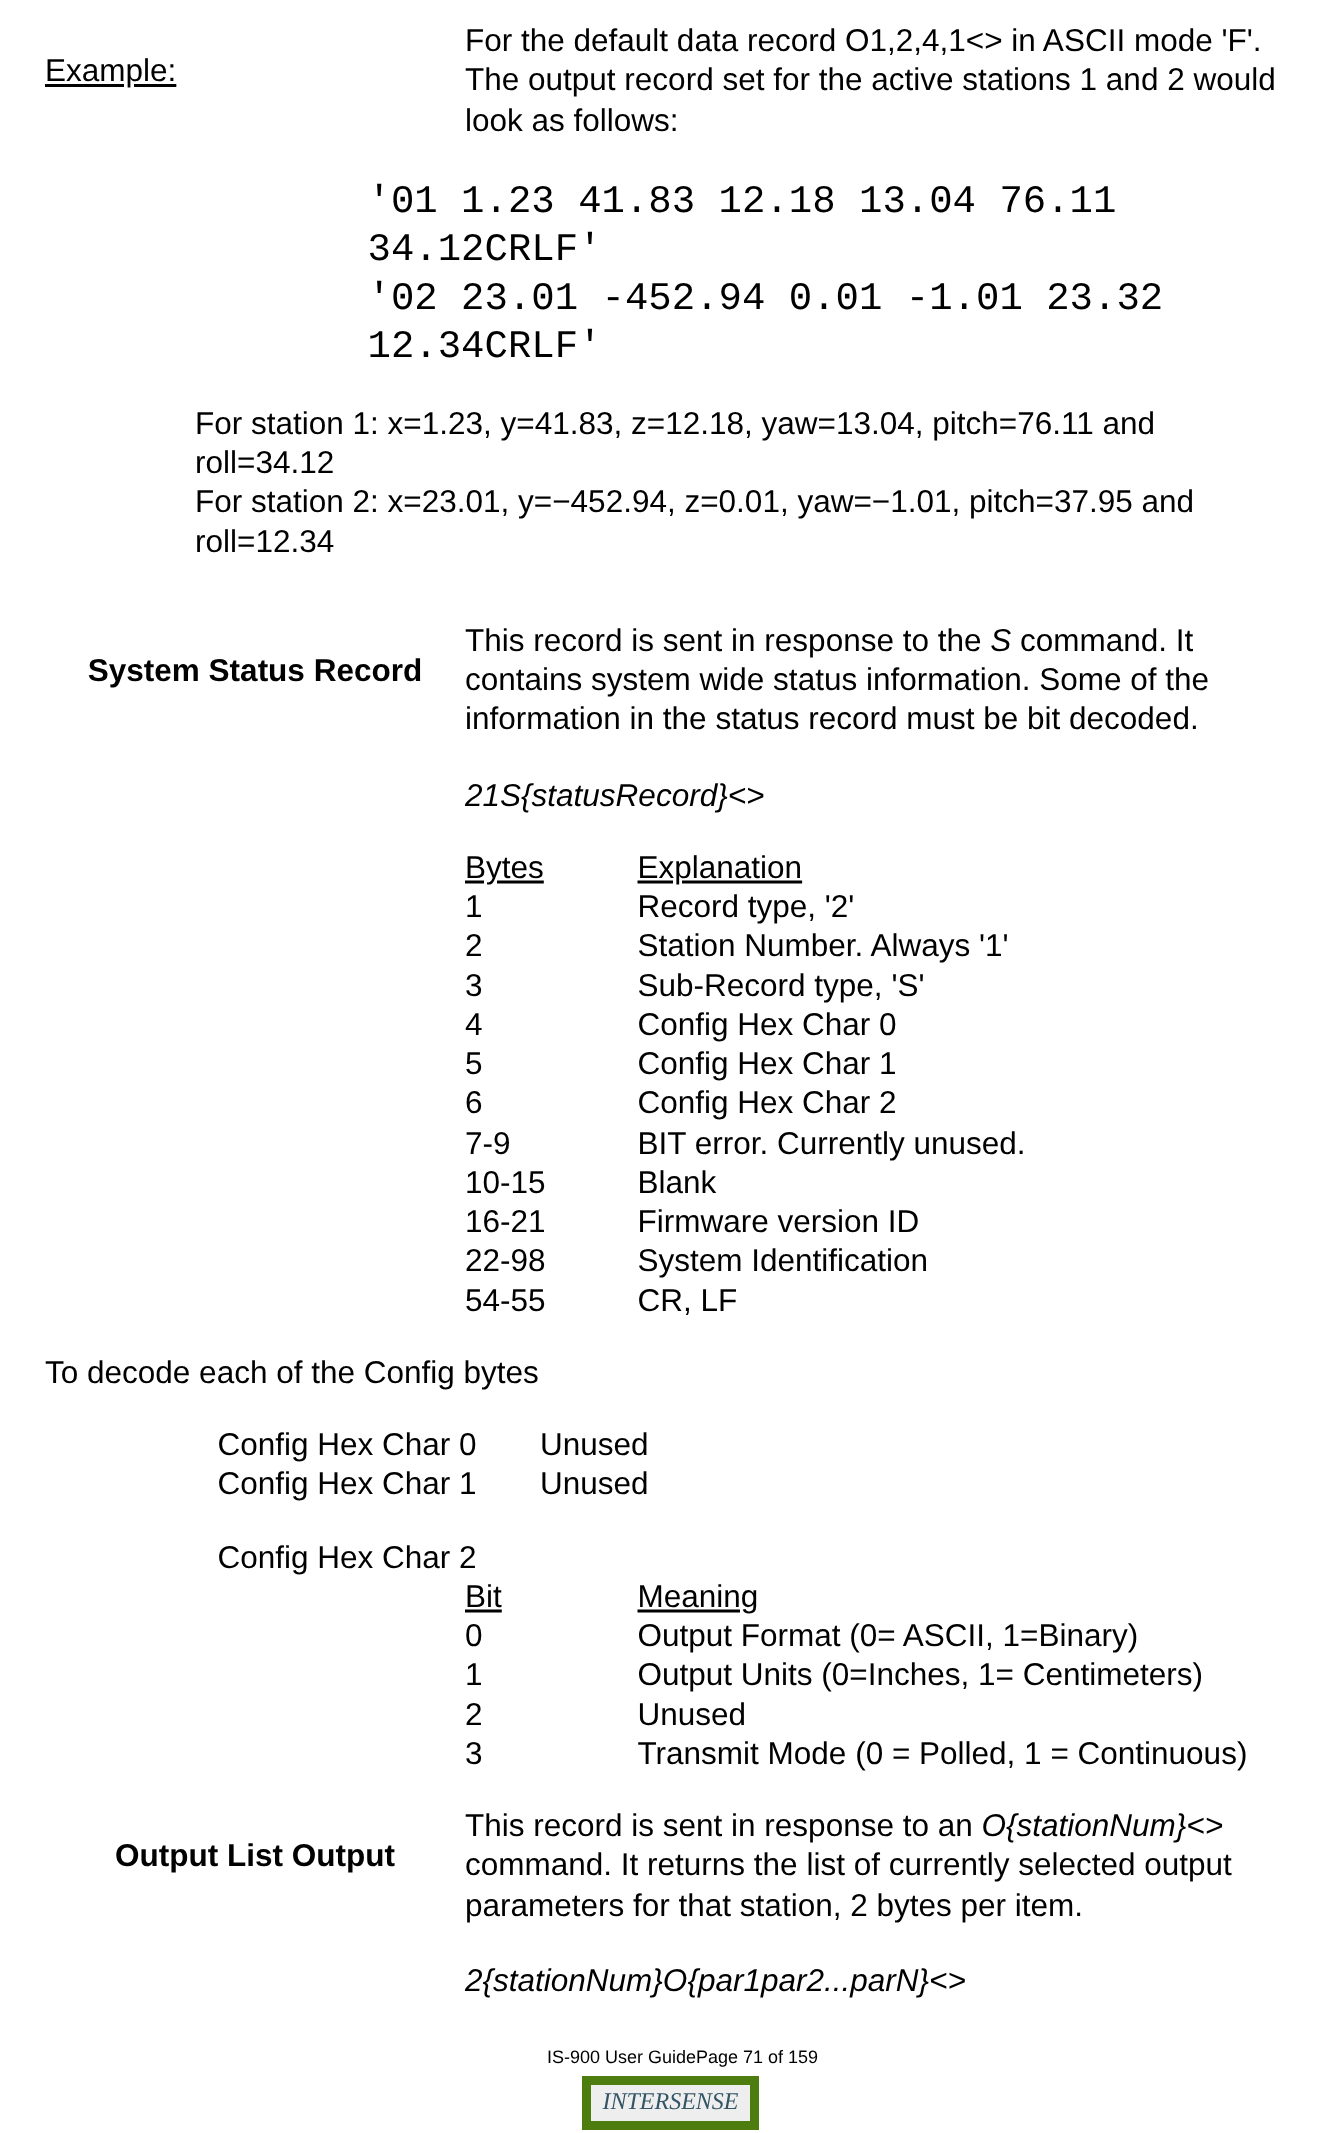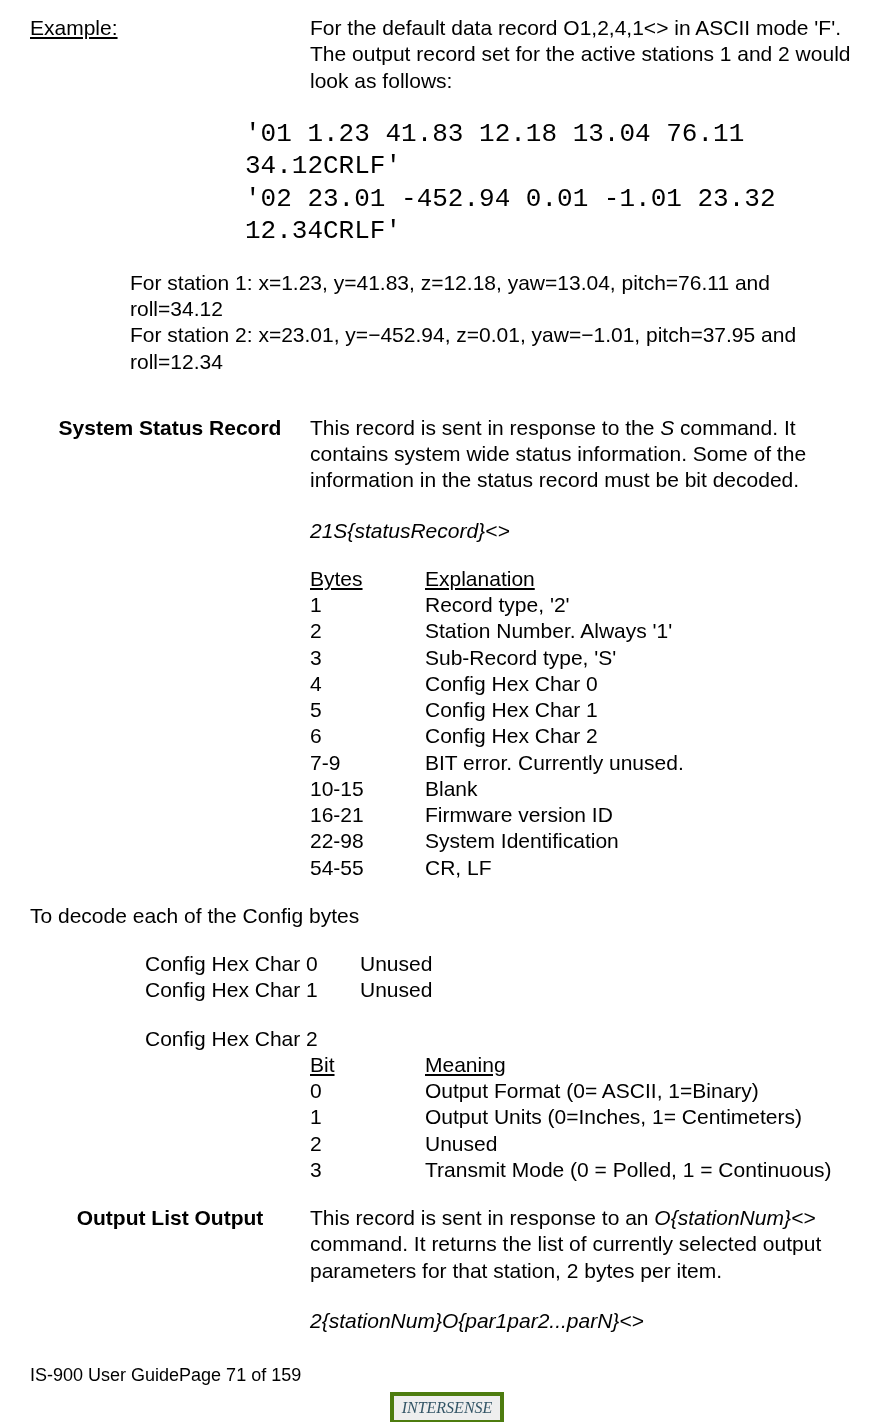--- a/index.html
+++ b/index.html
@@ -13,20 +13,21 @@
       width: 894px;
       box-sizing: border-box;
     }
     .row {
       display: flex;
       margin-bottom: 2px;
     }
     .label-col {
       width: 280px;
       flex-shrink: 0;
+      margin-top: 20px;
     }
     .content-col {
       flex: 1;
     }
     .underline {
       text-decoration: underline;
     }
     .bold {
       font-weight: bold;
       text-align: center;
@@ -57,31 +58,32 @@
       width: 115px;
     }
     .col-bit {
       width: 115px;
     }
     .col-config-label {
       width: 215px;
     }
     .footer {
       display: flex;
-      justify-content: flex-start;
-      font-size: 18px;
+      justify-content: center;
+      font-size: 12px;
       margin-top: 30px;
+      margin-left: 16px;
     }
     .logo {
       text-align: center;
       margin-top: 5px;
     }
     .logo-box {
       display: inline-block;
-      border: 4px solid #4d7c0f;
+      border: 6px solid #4d7c0f;
       padding: 2px 8px;
       font-size: 16px;
       font-family: serif;
       font-style: italic;
       color: #356;
       background: #eee;
     }
     .spacer { height: 22px; }
     .spacer-lg { height: 40px; }
   </style>

